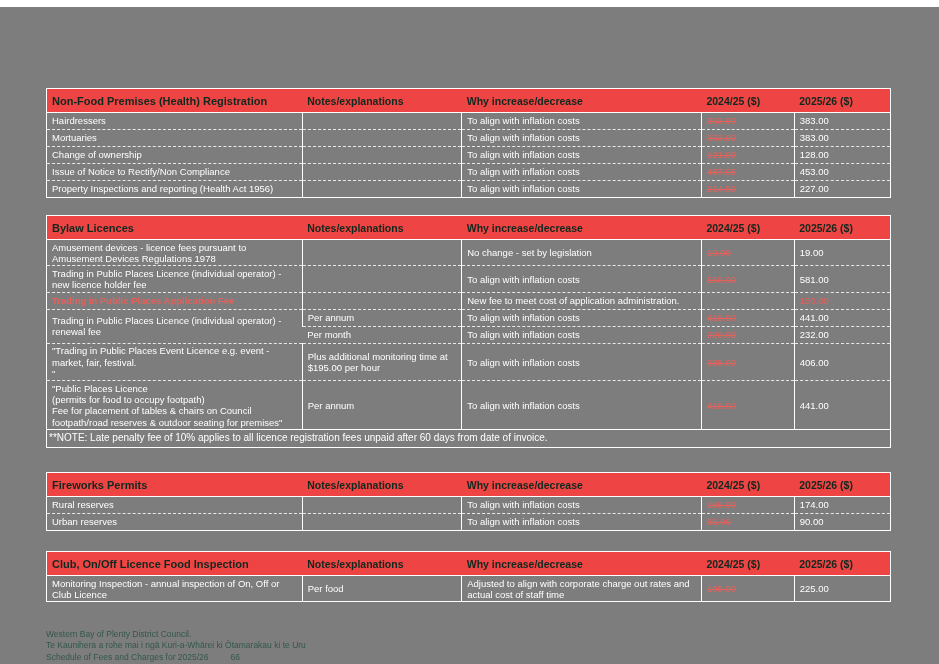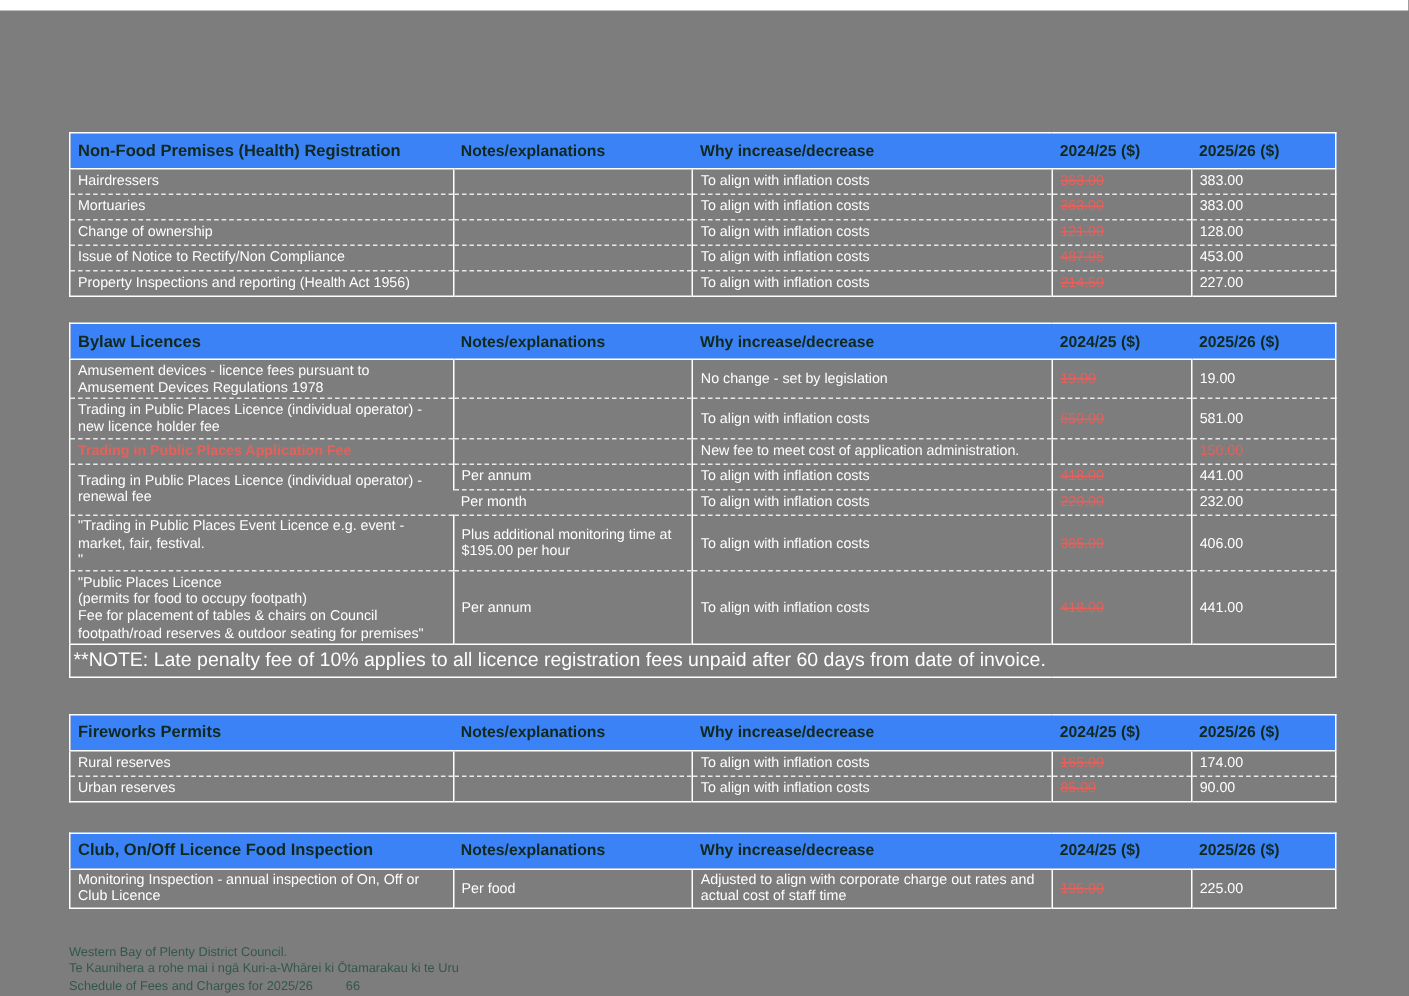--- a/index.html
+++ b/index.html
@@ -10,42 +10,42 @@
   }
   .top-strip{position:absolute;top:0;left:0;width:939px;height:7px;background:#ffffff;}
   #tables-root{position:absolute;left:46px;top:88px;width:845px;}
   table.fee-table{
     width:100%;border-collapse:collapse;table-layout:fixed;
     margin-bottom:17px;border:1.5px solid #ffffff;
   }
   table.fee-table:nth-of-type(2){margin-bottom:24px;}
   table.fee-table:nth-of-type(3){margin-bottom:20px;}
   th{
-    background:#3b82f6;color:#10291f;text-align:left;
+    background:#ef4444;color:#10291f;text-align:left;
     font-size:10.5px;font-weight:bold;padding:4px 5px;height:15px;
     vertical-align:middle;
   }
   th.tbl-title{font-size:11px;}
   td{
     color:#ffffff;font-size:9.5px;line-height:1.18;
     padding:1.5px 5px;vertical-align:middle;
     border-left:1px solid #ffffff;
     border-top:1px dashed #e9e9e9;
     word-wrap:break-word;
   }
   td:first-child{border-left:none;}
   tbody tr:first-child td{border-top:1.5px solid #ffffff;}
   td.c-label{white-space:pre-line;}
   td.c-label.red-label{color:#e4615c;font-weight:bold;}
   td.c-val{height:13px;}
   .old-val{color:#e4615c;text-decoration:line-through;}
   .new-red{color:#e4615c;}
   td.note-row{
     border-top:1.5px solid #ffffff;border-left:none;
-    font-size:13px;padding:2px 2px 3px 2px;color:#ffffff;margin-top:44px;
+    font-size:10px;padding:2px 2px 3px 2px;color:#ffffff;margin-top:44px;
   }
   .page-footer{
     position:absolute;left:46px;top:629px;width:845px;
     display:flex;justify-content:space-between;align-items:flex-start;
     color:#33574e;font-size:8.5px;line-height:1.35;flex-direction:column;
   }
   .footer-right{text-align:right;}
   .footer-right .line1{display:inline-flex;gap:22px;}
 </style>
 </head>

